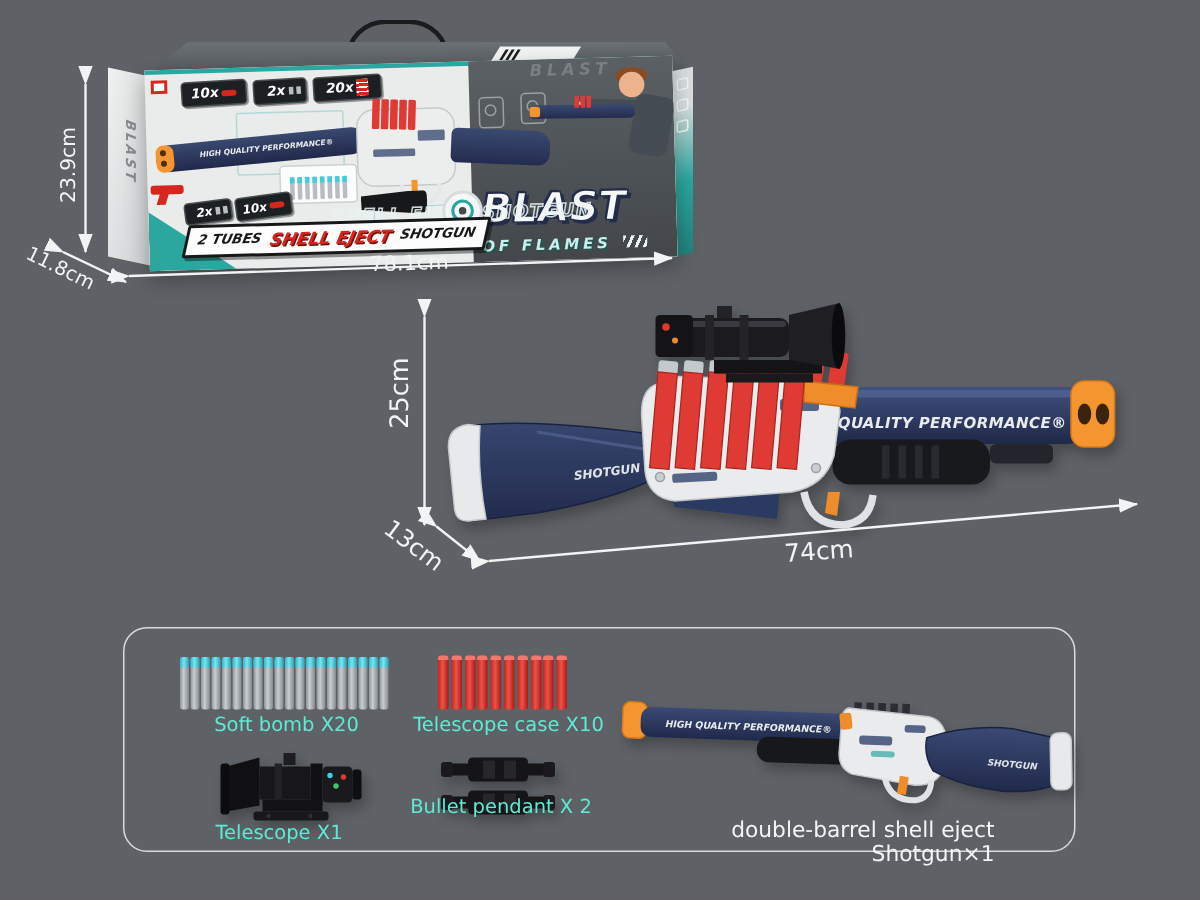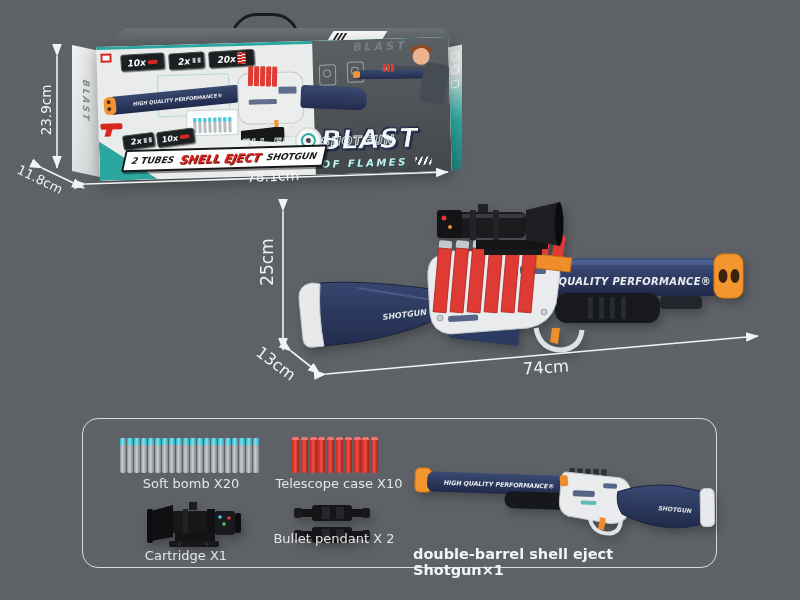--- a/index.html
+++ b/index.html
@@ -101,22 +101,22 @@
   
   .panel{position:absolute;left:82px;top:418px;width:633px;height:148px;border:1.5px solid #d8dadb;border-radius:16px;}
   .darts-row{position:absolute;display:flex;gap:1.5px;align-items:flex-start;}
   .dart{width:5.5px;height:35px;border-radius:2px;position:relative;
     background:linear-gradient(90deg,#8f949a,#c9cdd1 40%,#84898f);}
   .dart::before{content:"";position:absolute;top:0;left:0;right:0;height:7px;border-radius:2px 2px 1px 1px;
     background:linear-gradient(90deg,#2fb9cf,#7ae4f0 45%,#27a4b8);}
   .shell{width:7px;height:36px;border-radius:2px;position:relative;
     background:linear-gradient(90deg,#c0271f,#ef5148 45%,#a81b14);}
   .shell::before{content:"";position:absolute;top:0;left:0;right:0;height:3px;background:#f2776e;border-radius:2px 2px 0 0;}
-  .part-label{position:absolute;color:#e5e5e5;font-size:13px;text-align:center;}
-  .part-label-main{position:absolute;color:#f2f4f5;font-size:14.5px;font-weight:bold;text-align:left;}
+  .part-label{position:absolute;color:#5eead4;font-size:13px;text-align:center;}
+  .part-label-main{position:absolute;color:#f2f4f5;font-size:14.5px;font-weight:normal;text-align:right;}
   .gun-shadow{filter:drop-shadow(3px 5px 4px rgba(0,0,0,.25));}
 </style>
 </head>
 <body>
 
 <div class="stage">
 
   <div class="box3d">
     <div class="handle"></div>
     <div class="box-top">
@@ -412,21 +412,21 @@
       <rect x="70" y="14" width="20" height="24" rx="3" fill="#1a1a1e"></rect>
       <circle cx="75" cy="20" r="1.8" fill="#3bd1e8"></circle>
         <circle cx="79" cy="27" r="1.8" fill="#46c46a"></circle>
         <circle cx="84" cy="21" r="1.8" fill="#e03a2e"></circle>
       <rect x="90" y="16" width="6" height="20" rx="2" fill="#0e0e10"></rect>
       <rect x="30" y="36" width="40" height="8" fill="#131316"></rect>
       <rect x="24" y="44" width="50" height="6" rx="2" fill="#18181b"></rect>
       <circle cx="34" cy="47" r="1.5" fill="#2e2e33"></circle>
         <circle cx="62" cy="47" r="1.5" fill="#2e2e33"></circle>
     </svg>
-    <div class="part-label" style="left:13px;top:129px;width:180px;">Cartridge X1</div>
+    <div class="part-label" style="left:13px;top:129px;width:180px;">Telescope X1</div>
 
     <svg class="abs gun-shadow" style="left:209px;top:84px;" width="82" height="42" viewBox="0 0 82 42">
       <g>
         <rect x="2" y="5" width="8" height="10" rx="2" fill="#1a1a1e"></rect>
           <rect x="70" y="5" width="8" height="10" rx="2" fill="#1a1a1e"></rect>
         <rect x="10" y="6" width="10" height="8" fill="#151517"></rect>
           <rect x="60" y="6" width="10" height="8" fill="#151517"></rect>
         <rect x="20" y="2" width="40" height="16" rx="3" fill="#151517"></rect>
         <rect x="30" y="4" width="8" height="12" fill="#26262b"></rect>
           <rect x="44" y="4" width="8" height="12" fill="#26262b"></rect>

